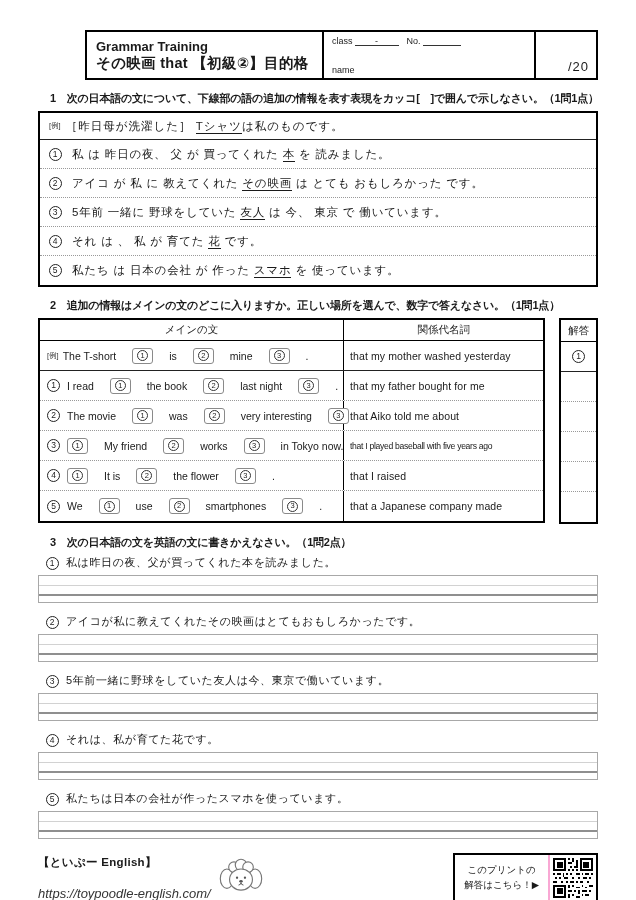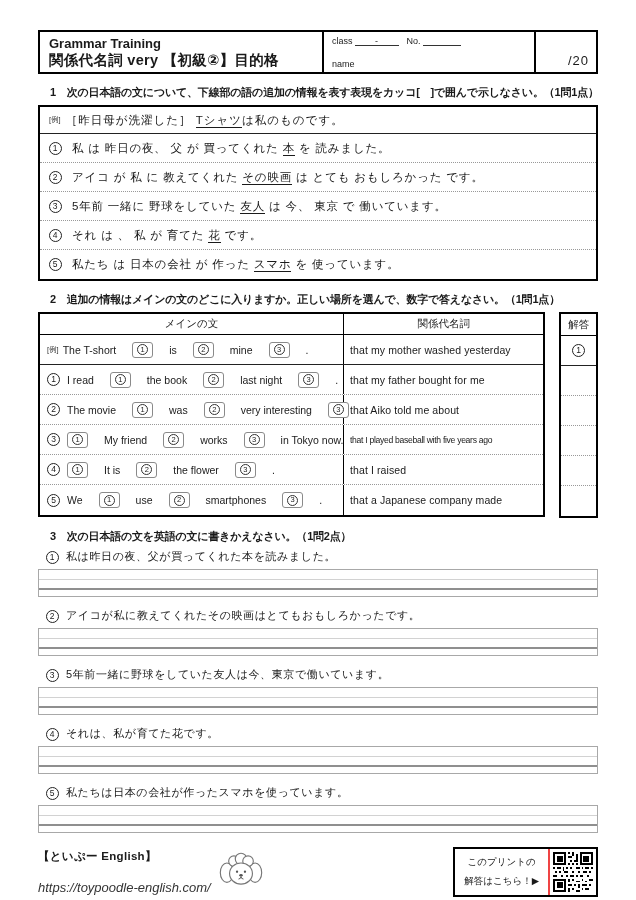--- a/index.html
+++ b/index.html
@@ -1,21 +1,21 @@
 <!DOCTYPE html>
 <html><head>
 <meta charset="utf-8">
 <style>
   * { margin:0; padding:0; box-sizing:border-box; }
   html,body { width:636px; height:900px; background:#fff; overflow:hidden; }
   body { font-family:"Liberation Sans","DejaVu Sans",sans-serif; color:#1a1a1a; }
   .page { width:636px; height:900px; padding:30px 38px 0 38px; }
 
   
-  .header-box { display:flex; border:2px solid #000; height:44px; }
+  .header-box { display:flex; border:2px solid #000; height:50px;margin-left:47px; }
   .h-title { flex:1; padding:4px 9px 3px; border-right:2px solid #000; display:flex; flex-direction:column; justify-content:center; }
   .h-title-en { font-weight:bold; font-size:13px; line-height:1.2; }
   .h-title-ja { font-weight:bold; font-size:14.5px; line-height:1.25; letter-spacing:0.3px; }
   .h-meta { width:212px; border-right:2px solid #000; padding:4px 8px 3px; display:flex; flex-direction:column; justify-content:space-between; font-size:9px; color:#222; }
   .meta-row { display:flex; align-items:flex-end; }
   .blank { display:inline-block; border-bottom:1px solid #333; height:10px; text-align:center; font-size:9px; line-height:10px; }
   .w44 { width:44px; margin:0 8px 0 2px; }
   .w38 { width:38px; margin-left:2px; }
   .h-score { width:60px; display:flex; align-items:flex-end; justify-content:flex-end; padding:3px 7px 4px; font-size:13px; letter-spacing:1px; }
 
@@ -64,32 +64,32 @@
   .wl { position:absolute; left:0; right:0; height:0; }
   .l1 { top:9px; border-top:1px solid #d2d2d2; }
   .l2 { top:18px; border-top:2px solid #8f8f8f; }
 
   
   .footer { margin-top:14px; display:flex; align-items:center; }
   .f-brand-wrap { display:flex; align-items:center; gap:8px; }
   .f-brand { font-weight:bold; font-size:11.5px; letter-spacing:0.3px; }
   .f-url { font-size:13px; color:#333; margin-top:16px;font-style:italic; }
   .f-right { margin-left:auto; border:2px solid #000; display:flex; align-items:stretch; }
-  .f-note { padding:6px 9px; font-size:9.5px; line-height:1.55; text-align:center; border-right:2px solid #ef4444; display:flex; flex-direction:column; justify-content:space-between; }
+  .f-note { padding:6px 9px; font-size:9.5px; line-height:1.55; text-align:center; border-right:2px solid #f9a8d4; display:flex; flex-direction:column; justify-content:center; }
   .f-qr { padding:3px; display:flex; align-items:center; justify-content:center; }
 </style>
 </head>
 <body>
 
 <div class="page">
 
   <div class="header-box">
     <div class="h-title">
       <div class="h-title-en">Grammar Training</div>
-      <div class="h-title-ja">関係代名詞 very 【初級②】目的格</div>
+      <div class="h-title-ja">その映画 that 【初級②】目的格</div>
     </div>
     <div class="h-meta">
       <div class="meta-row">
         <span>class</span>
         <span class="blank w44"><span>-</span></span>
         <span>No.</span>
         <span class="blank w38"></span>
       </div>
       <div class="meta-row">
         <span>name</span>

